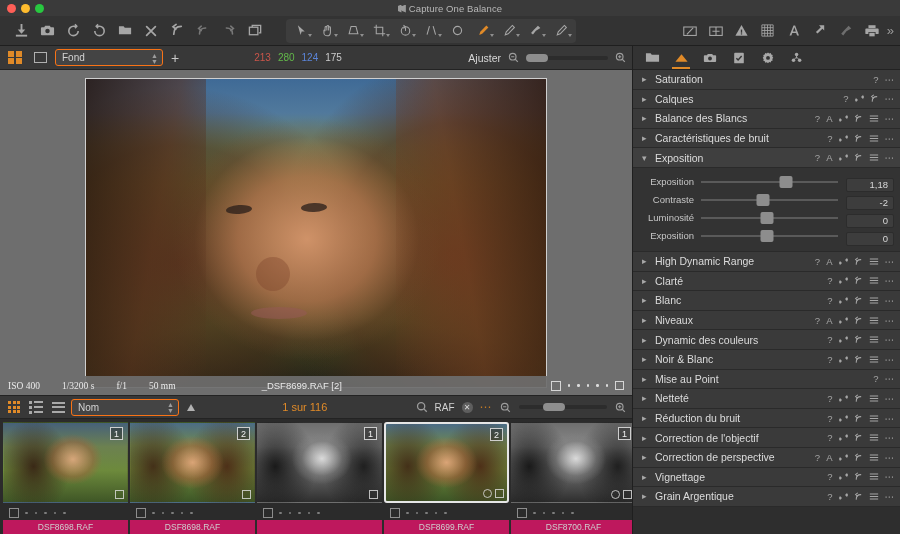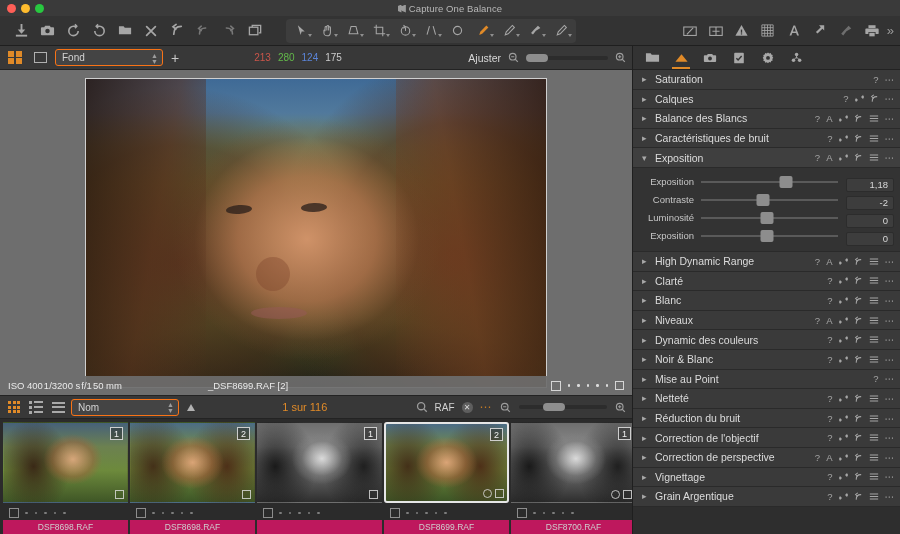--- a/index.html
+++ b/index.html
@@ -116,21 +116,21 @@
   .hair-r { position: absolute; right: 0; top: 0; width: 150px; height: 310px;
     background: linear-gradient(260deg, rgba(52,26,14,0.88) 0%, rgba(110,58,30,0.55) 55%, rgba(0,0,0,0) 100%); }
 
   
   .info-bar {
     position: absolute; bottom: 0; left: 0; width: 632px; height: 19px;
     background: rgba(110,110,110,0.92);
     display: flex; align-items: center; padding: 0 8px;
     font-size: 9.5px; color: #eaeaea;
   }
-  .info-exif { display: flex; gap: 1px; }
+  .info-exif { display: flex; gap: 22px; font-family: Liberation Serif, serif; }
   .info-name { margin-left: 86px; }
   .info-right { margin-left: auto; display: flex; align-items: center; gap: 7px; }
   .chk-sq { width: 10px; height: 10px; border: 1px solid #d6d6d6; }
   .dots { display: flex; gap: 7px; }
   .dots i { width: 2.5px; height: 2.5px; background: #dcdcdc; border-radius: 50%; display: block; }
   .mini-ic { width: 9px; height: 9px; border: 1px solid #d6d6d6; }
 
   
   .browser-bar {
     position: absolute; top: 395px; left: 0; width: 632px; height: 24px;

